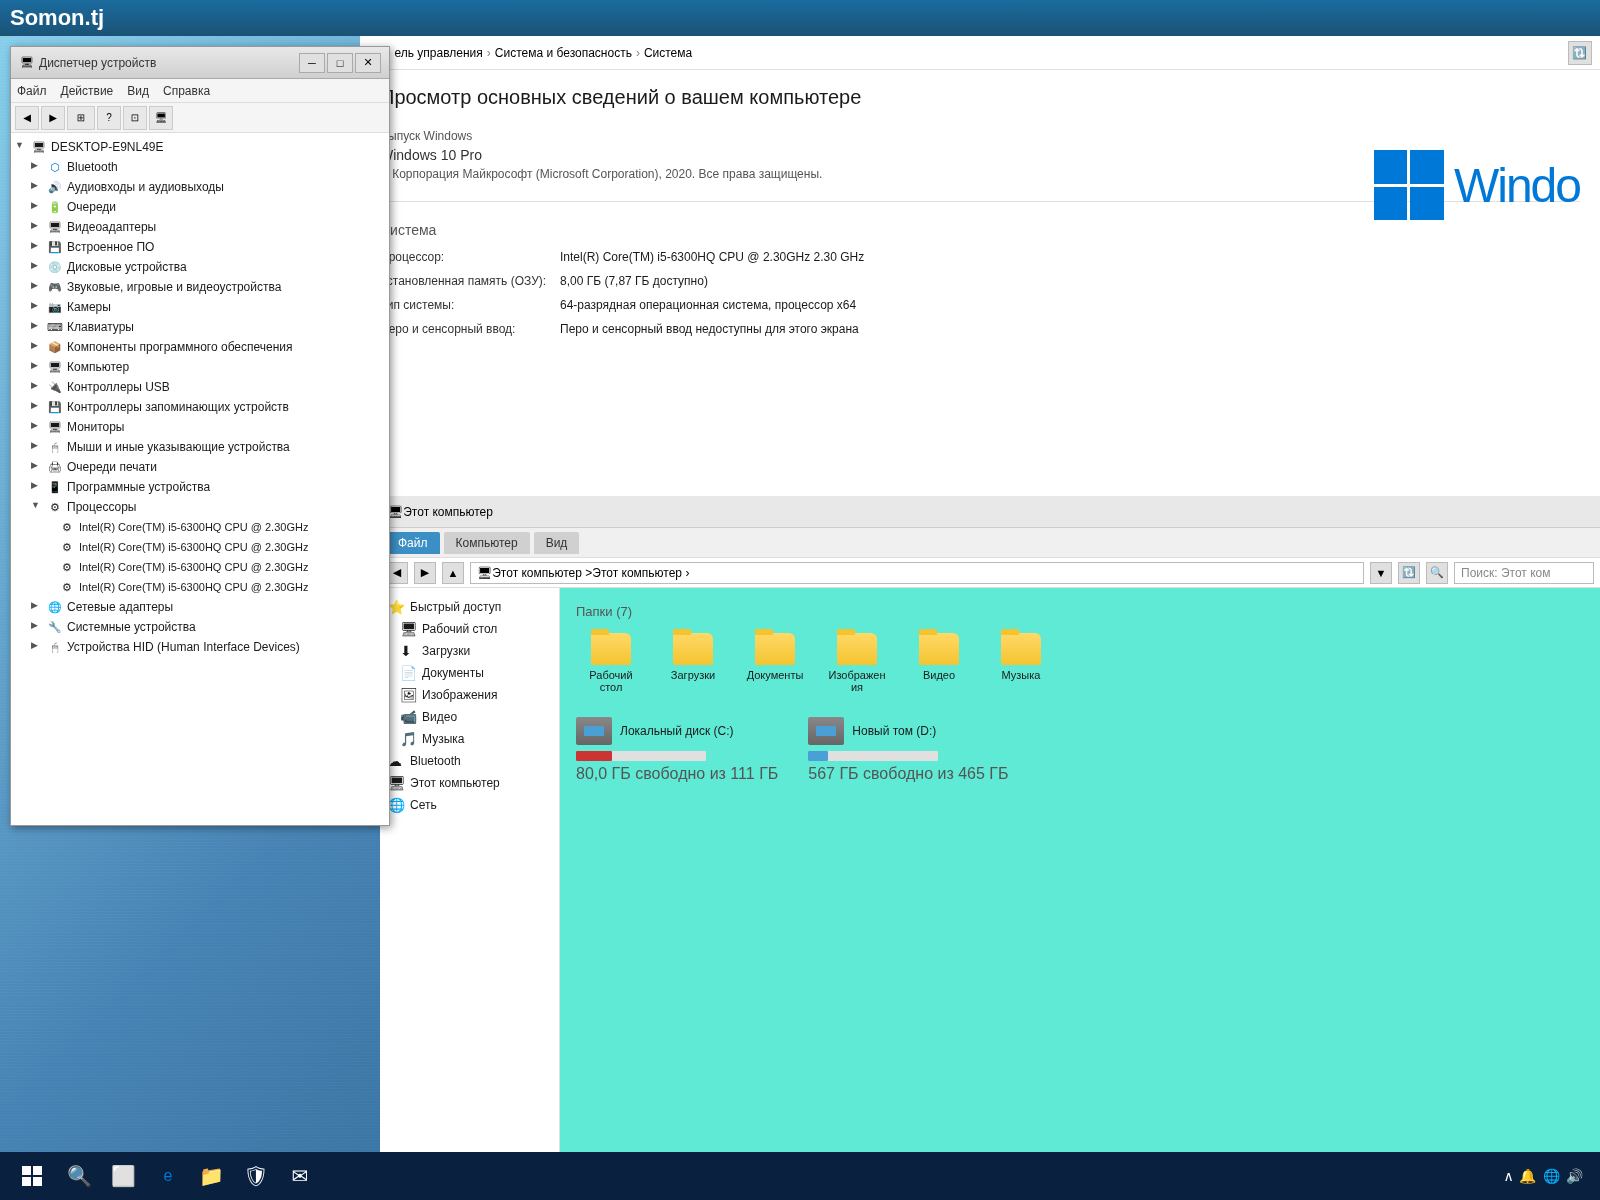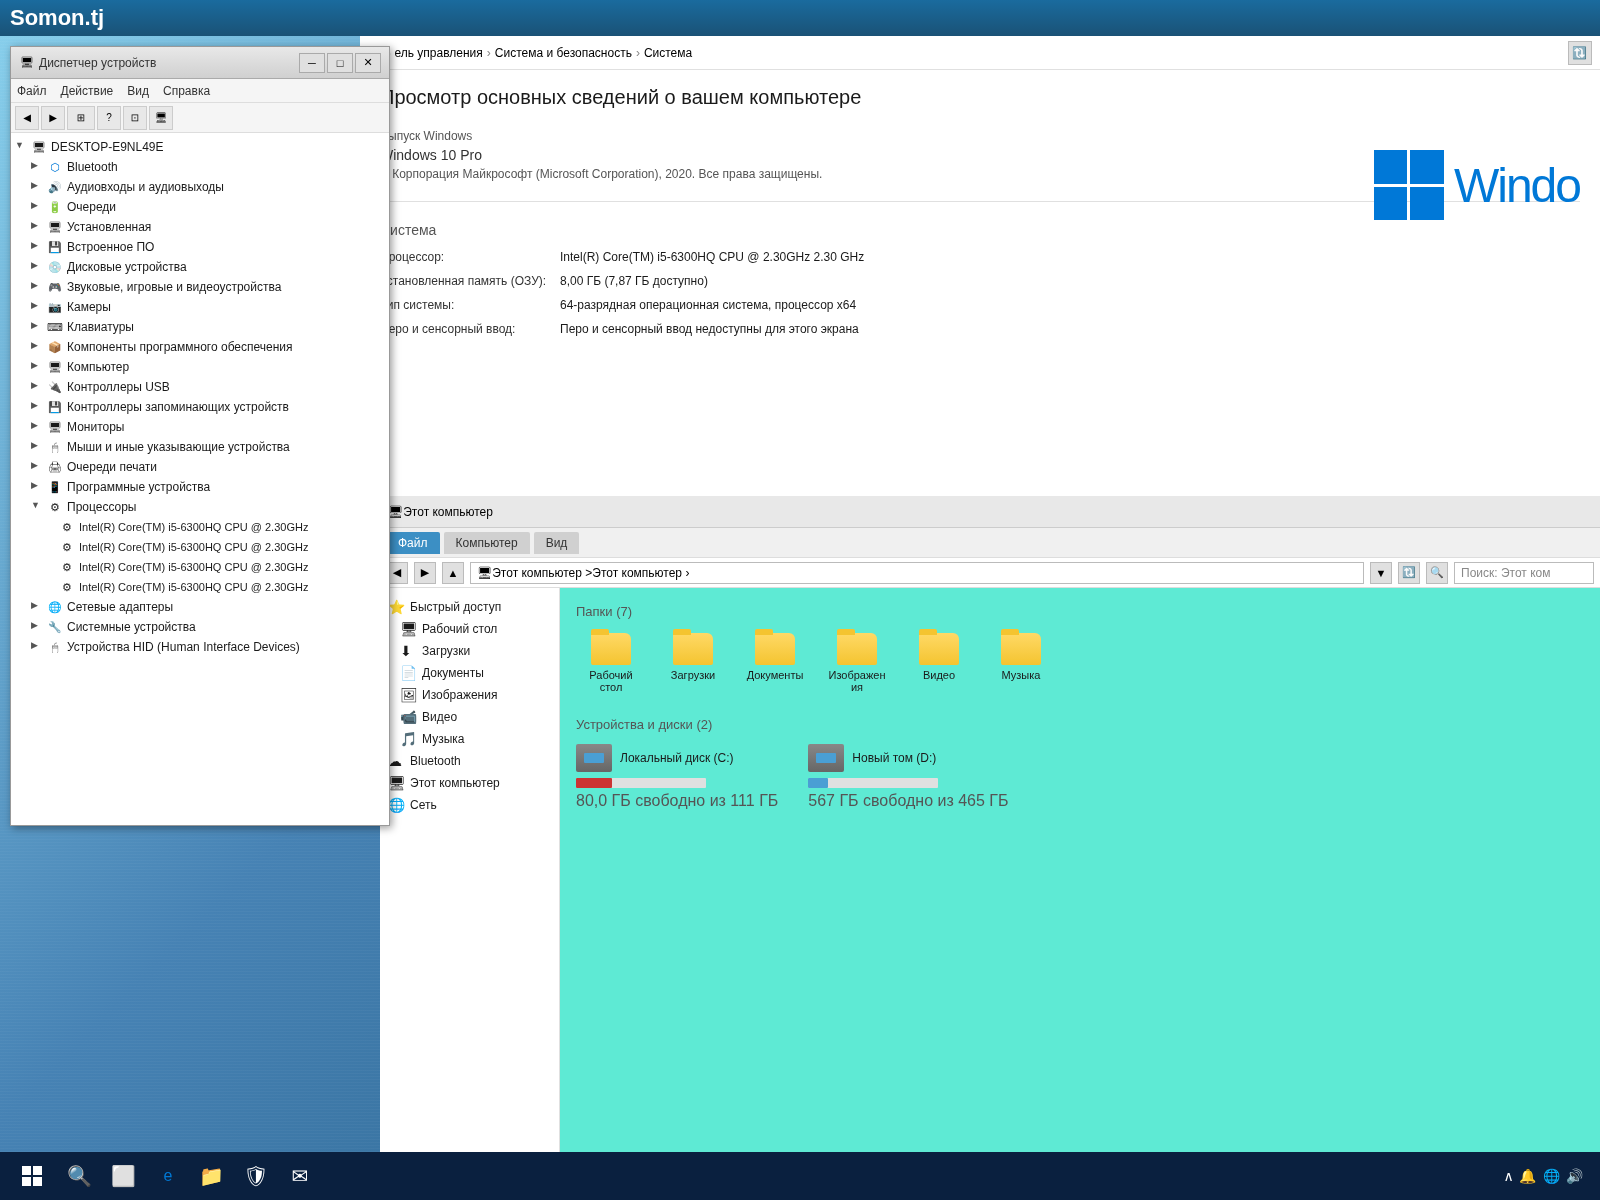--- a/index.html
+++ b/index.html
@@ -601,21 +601,21 @@
         <span class="tree-indent"></span>
         <span class="tree-expand">▶</span>
         <span class="tree-icon">🔋</span>
         <span class="tree-label">Очереди</span>
       </div>
 
       <div class="tree-item">
         <span class="tree-indent"></span>
         <span class="tree-expand">▶</span>
         <span class="tree-icon">🖥</span>
-        <span class="tree-label">Установленная</span>
+        <span class="tree-label">Видеоадаптеры</span>
       </div>
 
       <div class="tree-item">
         <span class="tree-indent"></span>
         <span class="tree-expand">▶</span>
         <span class="tree-icon">💾</span>
         <span class="tree-label">Встроенное ПО</span>
       </div>
 
       <div class="tree-item">
@@ -910,23 +910,20 @@
           <div class="folder-item">
             <div class="folder-icon"></div>
             <span class="folder-label">Видео</span>
           </div>
           <div class="folder-item">
             <div class="folder-icon"></div>
             <span class="folder-label">Музыка</span>
           </div>
         </div>
 
-        <div class="drives-header">
-          <span>Устройства и диски (2)</span>
-        </div>
 
         <div class="drives-grid">
 
           <div class="drive-item">
             <div class="drive-icon-row">
               <div class="drive-icon"></div>
               <span class="drive-label">Локальный диск (C:)</span>
             </div>
             <div class="drive-bar-container">
               <div class="drive-bar red" style="width: 28%;"></div>

